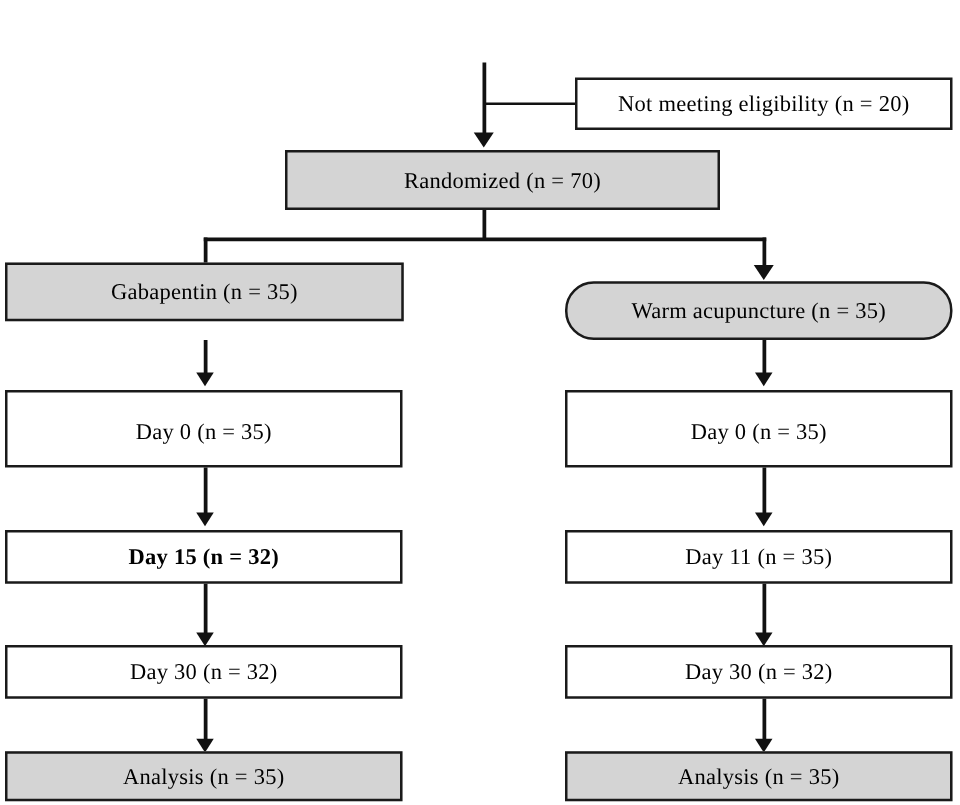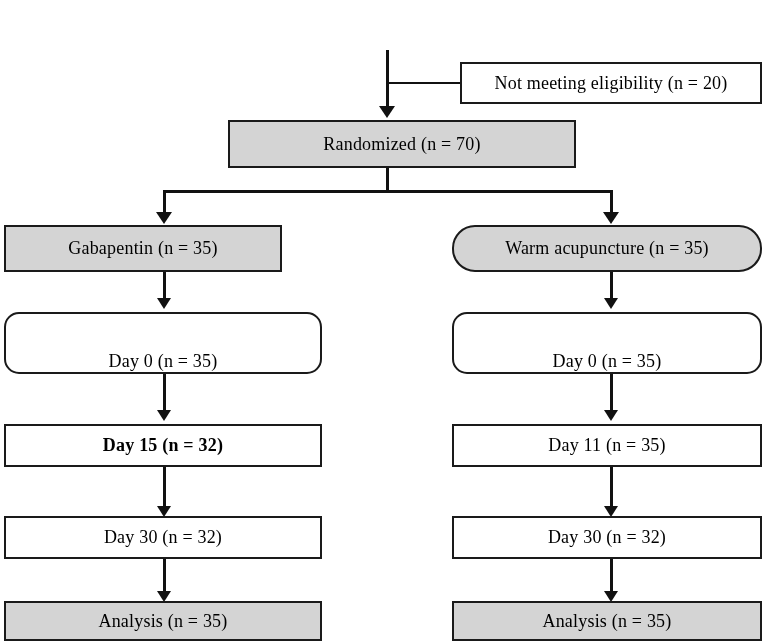--- a/index.html
+++ b/index.html
@@ -37,23 +37,22 @@
   }
   .node.shaded {
     background: #d4d4d4;
   }
   .node .label {
     display: block;
     white-space: nowrap;
   }
   
   .node.top-text {
-    align-items: flex-end;
+    align-items: center;
     padding-top: 4px;
-    border-radius: 15px;
   }
 
   
   .vline {
     position: absolute;
     width: 3px;
     background: #111111;
   }
   .hline {
     position: absolute;
@@ -96,21 +95,21 @@
     <span class="label">Randomized (n = 70)</span>
   </div>
 
   <div class="vline" style="left:386px; top:168px; width:3px; height:24px;"></div>
   <div class="hline" style="left:163px; top:190px; width:450px; height:3px;"></div>
   <div class="vline" style="left:163px; top:190px; width:3px; height:26px;"></div>
   <div class="arrowhead" style="left:156px; top:212px;"></div>
   <div class="vline" style="left:610px; top:190px; width:3px; height:26px;"></div>
   <div class="arrowhead" style="left:603px; top:212px;"></div>
 
-  <div class="node shaded" style="left:4px; top:225px; width:278px; height:47px;">
+  <div class="node shaded" style="left:4px; top:210px; width:319px; height:47px;">
     <span class="label">Gabapentin (n = 35)</span>
   </div>
   <div class="node shaded" style="left:452px; top:225px; width:310px; height:47px;border-radius:23px;">
     <span class="label">Warm acupuncture (n = 35)</span>
   </div>
 
   <div class="vline" style="left:163px; top:272px; width:3px; height:28px;"></div>
   <div class="arrowhead small" style="left:157px; top:298px;"></div>
   <div class="vline" style="left:610px; top:272px; width:3px; height:28px;"></div>
   <div class="arrowhead small" style="left:604px; top:298px;"></div>

